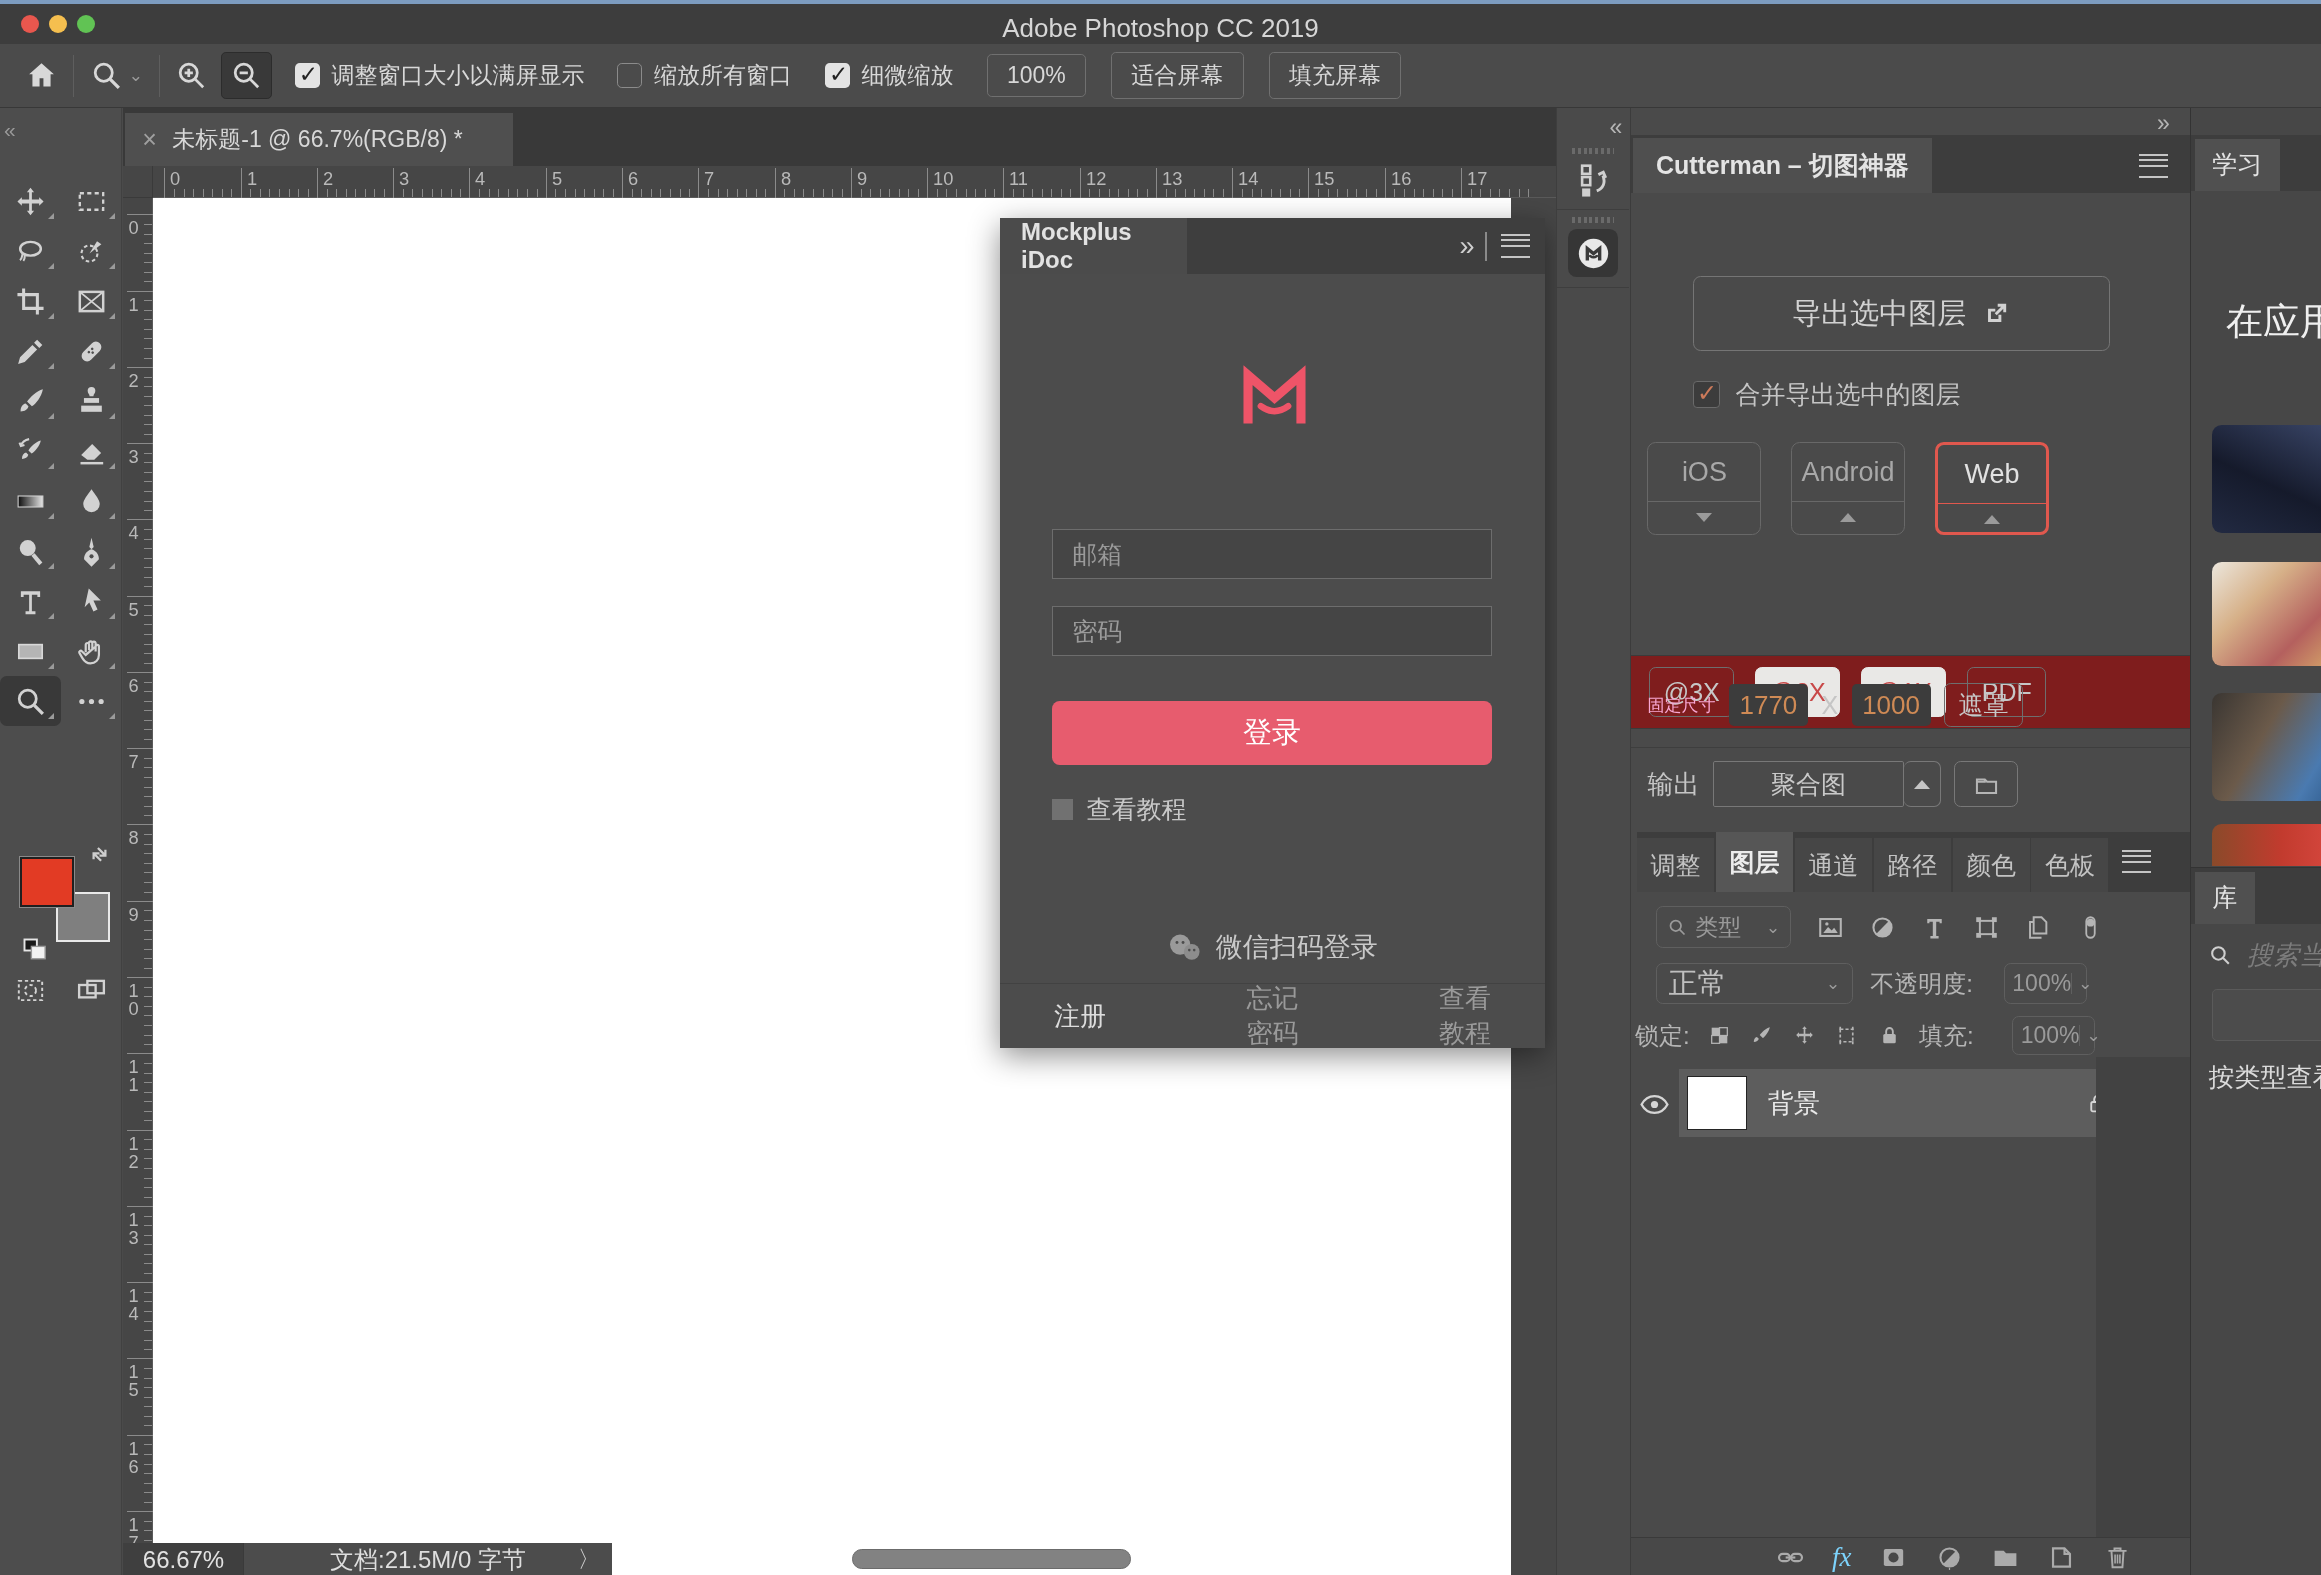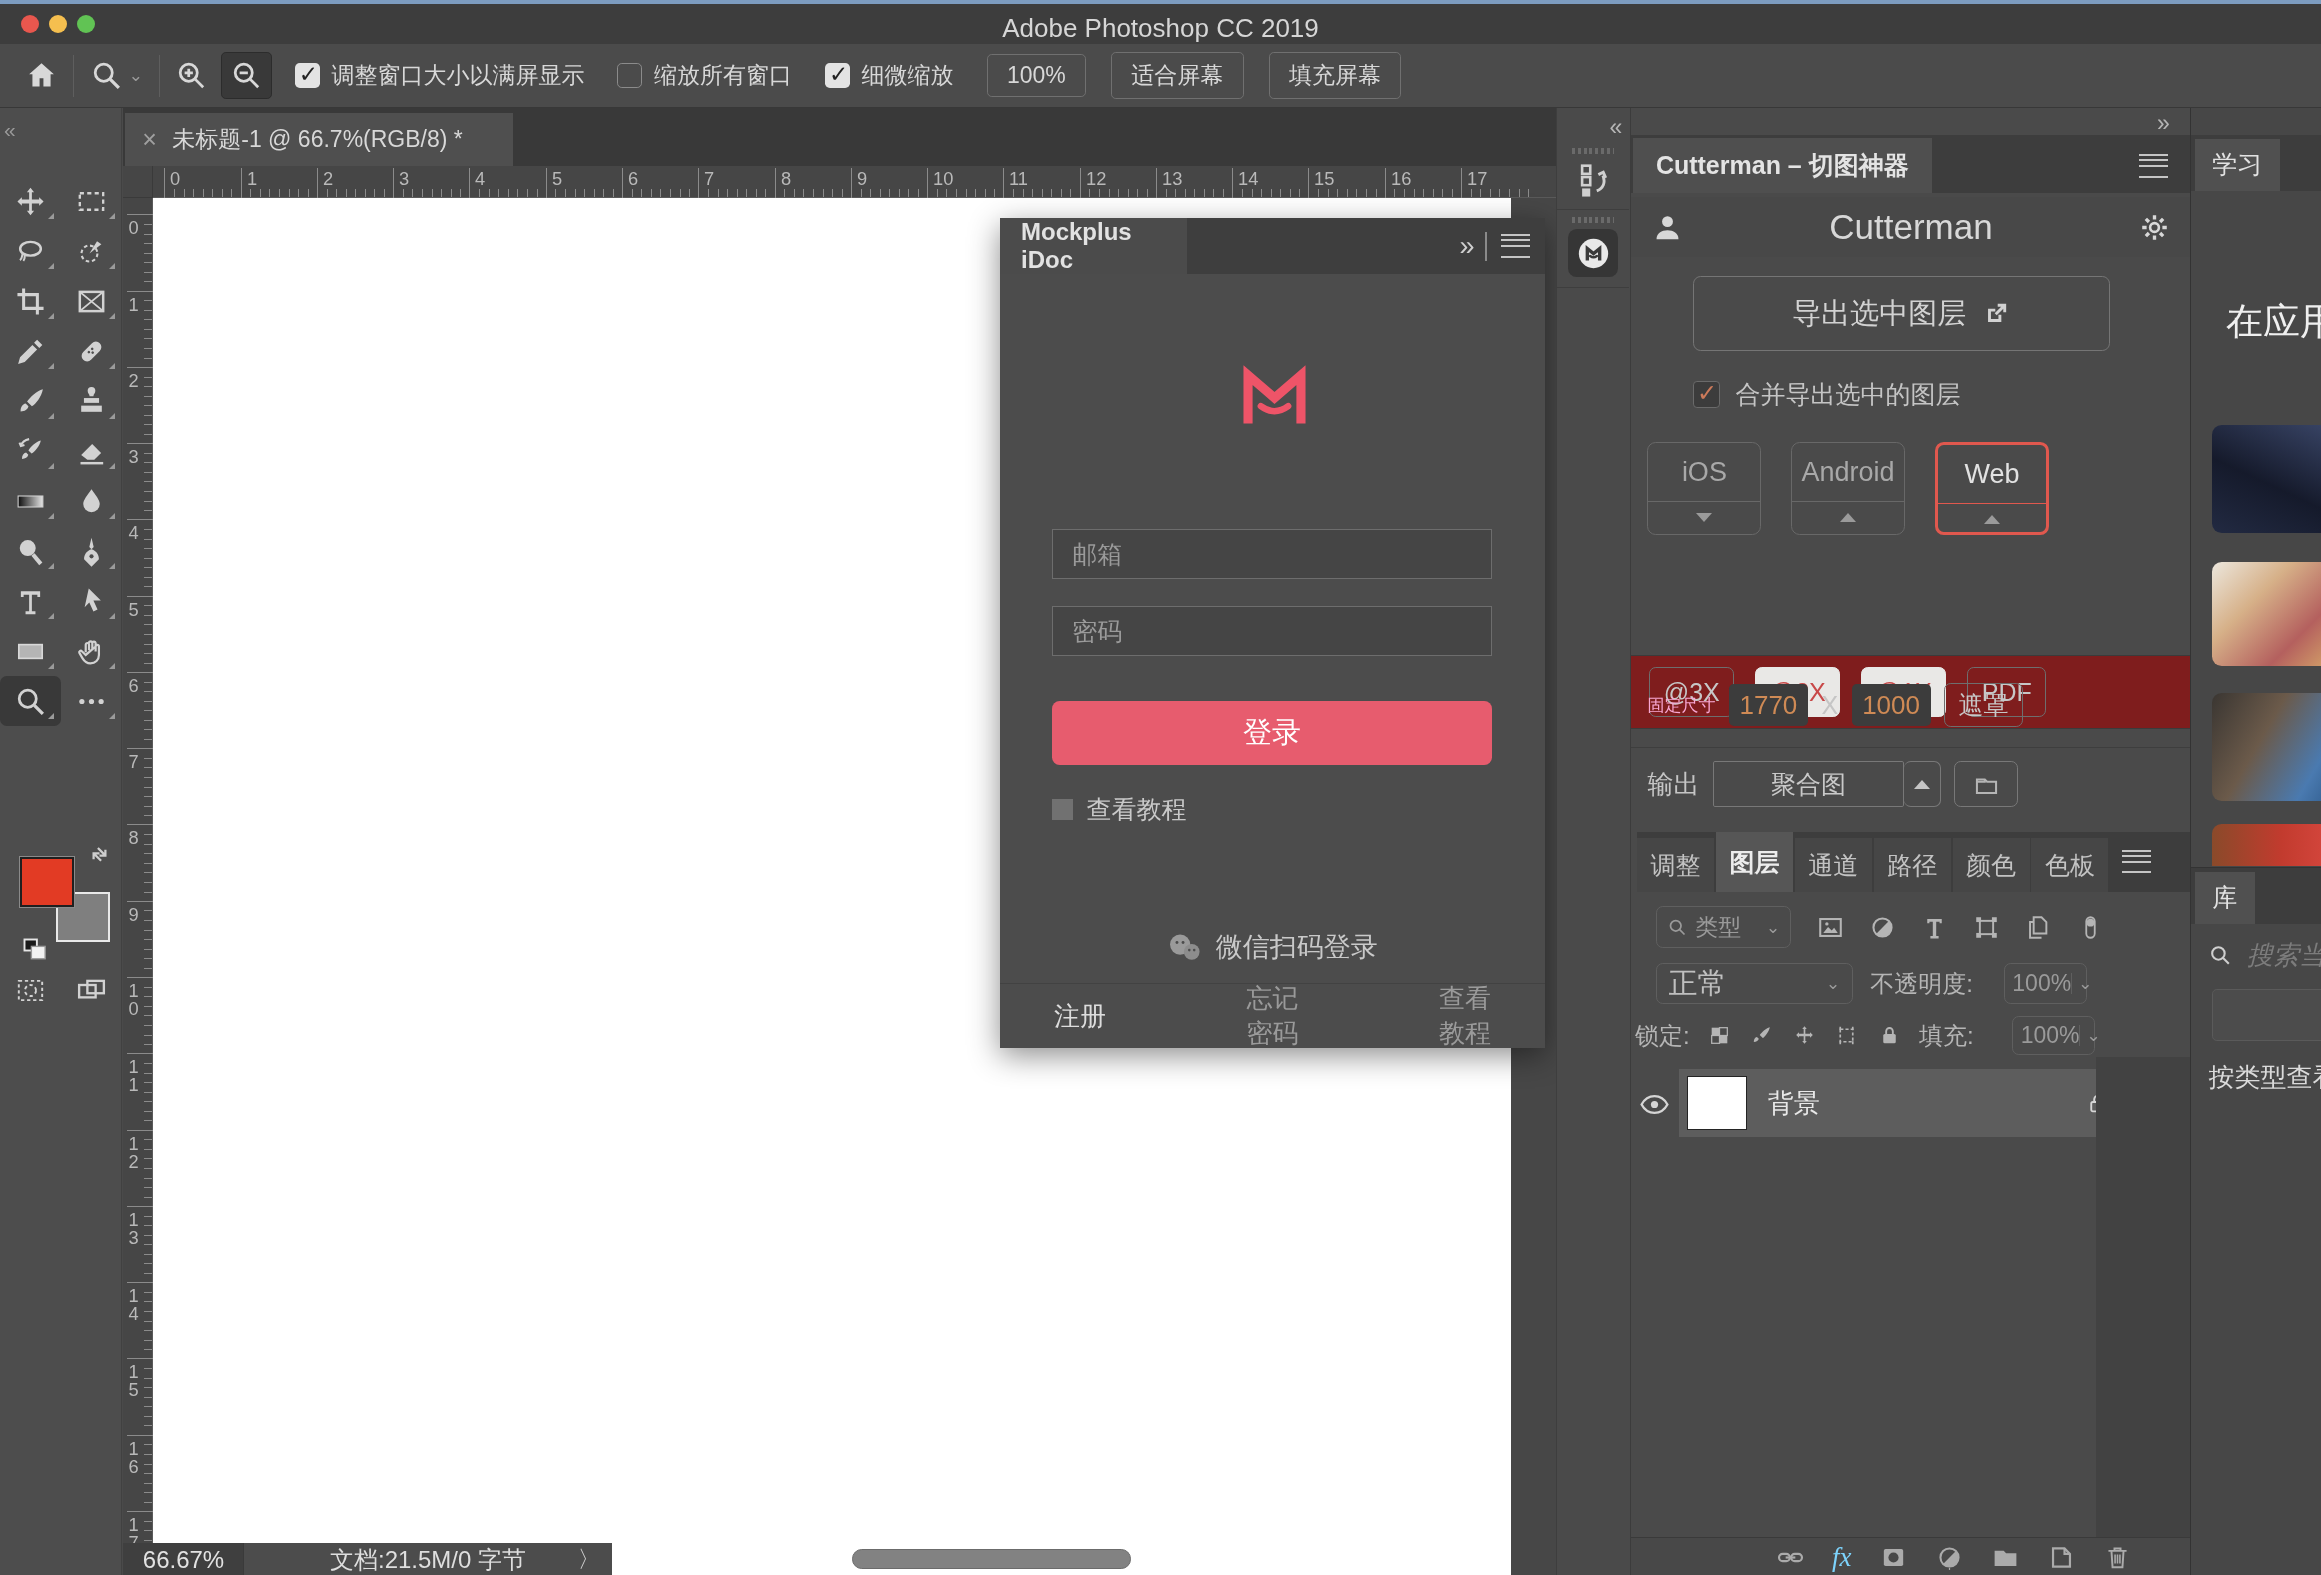--- a/index.html
+++ b/index.html
@@ -736,37 +736,20 @@
       </div>
     </div>
   </div>
 
   <div class="abs cutdock">
     <div style="position:absolute;right:23px;top:1.9px;color:#b5b5b5;font-size:23px;letter-spacing:-2.9px;">»</div>
     <div class="cut-tabbar">
       <div class="cut-tab">Cutterman – 切图神器</div>
       <span class="hamburger" style="position:absolute;right:23px;top:19.3px;"></span>
     </div>
-    <div class="cut-head">
-      <span style="margin-left:21px;color:#d8d8d8;">
-        <svg width="31" height="31" viewBox="0 0 24 24">
-            <circle cx="12" cy="7.5" r="4.2" fill="currentColor"></circle>
-            <path d="M3.5 21c0-4.5 4-6.8 8.5-6.8s8.5 2.3 8.5 6.8z" fill="currentColor"></path>
-          </svg>
-      </span>
-      <div style="flex:1;text-align:center;font-size:35px;color:#d8d8d8;">Cutterman</div>
-      <span style="margin-right:21px;color:#d8d8d8;">
-        <svg width="31" height="31" viewBox="0 0 24 24">
-            <circle cx="12" cy="12" r="3.4" fill="none" stroke="currentColor" stroke-width="2"></circle>
-            <g stroke="currentColor" stroke-width="2.6">
-              <path d="M12 2.5v3.4M12 18.1v3.4M2.5 12h3.4M18.1 12h3.4M5.3 5.3l2.4 2.4M16.3 16.3l2.4 2.4M18.7 5.3l-2.4 2.4M7.7 16.3l-2.4 2.4"></path>
-            </g>
-          </svg>
-      </span>
-    </div>
     <div class="export-btn">
       <span>导出选中图层</span>
       <span>
         <svg width="29" height="29" viewBox="0 0 24 24">
             <path d="M5 8v11h11v-6h-2.4v3.6H7.4V10.4H11V8z" fill="currentColor"></path>
             <path d="M13 4h7v7h-2.4V8.1l-5.4 5.4-1.7-1.7 5.4-5.4H13z" fill="currentColor"></path>
           </svg>
       </span>
     </div>
     <div class="abs flex" style="left:62px;top:270px;">

